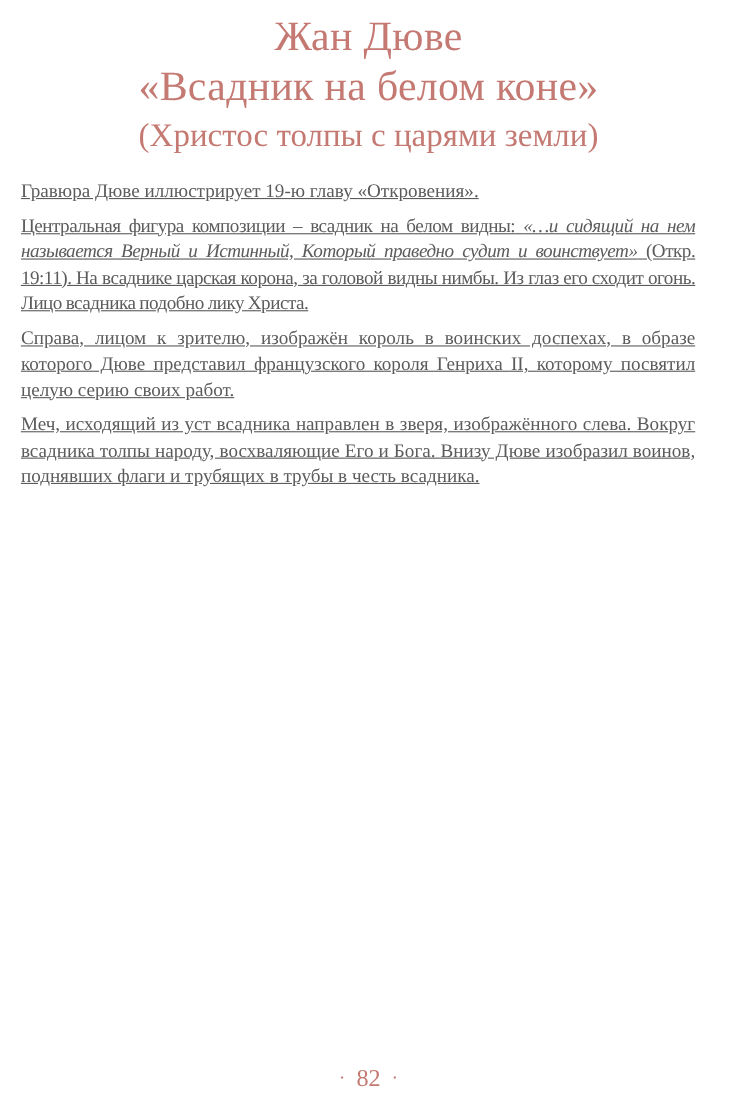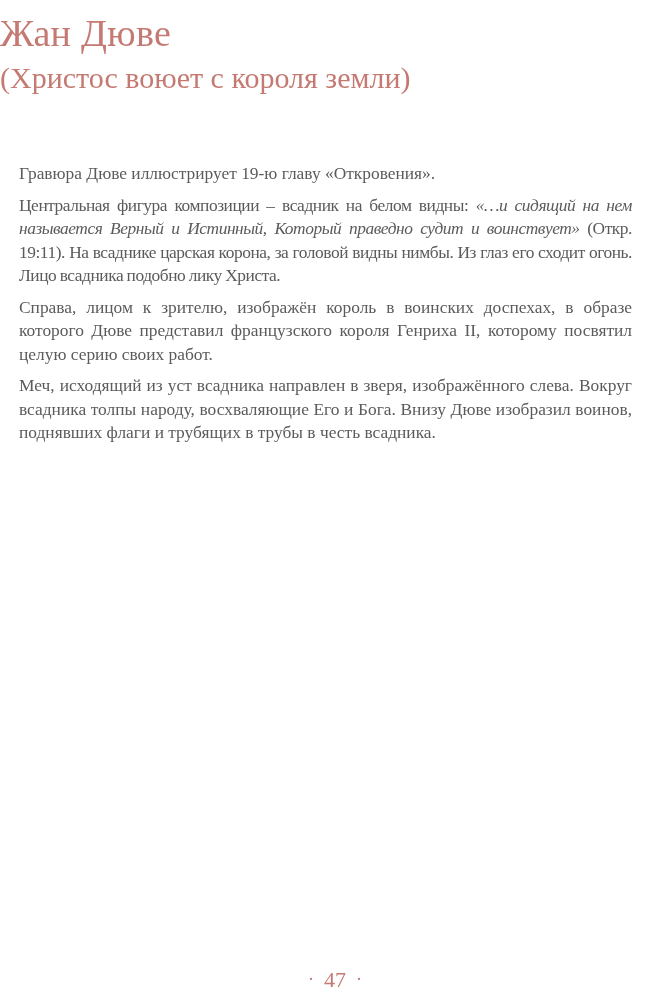--- a/index.html
+++ b/index.html
@@ -12,21 +12,21 @@
       height: 1000px;
       position: relative;
       overflow: hidden;
       font-family: "Liberation Serif", "DejaVu Serif", serif;
     }
     .header {
       position: absolute;
       left: 0;
       right: 0;
       top: 10px;
-      text-align: left;
+      text-align: center;
       color: #c47a72;
     }
     .title-line {
       font-size: 38px;
       line-height: 46px;
       letter-spacing: 0.3px;
       white-space: nowrap;
     }
     .subtitle {
       font-size: 30px;
@@ -40,20 +40,21 @@
       width: 613px;
       top: 162px;
       color: #5b5b5b;
       font-size: 17.4px;
       line-height: 23.5px;
     }
     .body-text p {
       margin: 0 0 8px 0;
       text-align: justify;
       text-align-last: left;
+      text-decoration: underline;
     }
     .body-text p.tight {
       letter-spacing: -0.45px;
       word-spacing: -0.5px;
     }
     .quote {
       font-style: italic;
     }
     .page-number {
       position: absolute;
@@ -69,25 +70,26 @@
       font-size: 18px;
       padding: 0 10px;
       vertical-align: 2px;
     }
   </style>
 </head>
 <body>
 
 <header class="header">
   <div class="title-line">Жан Дюве</div>
-  <div class="subtitle">(Христос воюет с короля земли)</div>
+  <div class="title-line">«Всадник на белом коне»</div>
+  <div class="subtitle">(Христос толпы с царями земли)</div>
 </header>
 
 <main class="body-text">
   <p>Гравюра Дюве иллюстрирует 19-ю главу «Откровения».</p>
   <p class="tight"><span>Центральная фигура композиции – всадник на белом видны: </span><span class="quote">«…и сидящий на нем называется Верный и Истинный, Который праведно судит и воинствует»</span><span> (Откр. 19:11). На всаднике царская корона, за головой видны нимбы. Из глаз его сходит огонь. Лицо всадника подобно лику Христа.</span></p>
   <p>Справа, лицом к зрителю, изображён король в воинских доспехах, в образе которого Дюве представил французского короля Генриха II, которому посвятил целую серию своих работ.</p>
   <p>Меч, исходящий из уст всадника направлен в зверя, изображённого слева. Вокруг всадника толпы народу, восхваляющие Его и Бога. Внизу Дюве изобразил воинов, поднявших флаги и трубящих в трубы в честь всадника.</p>
 </main>
 
 <footer class="page-number">
-  <span class="dot">·</span><span>47</span><span class="dot">·</span>
+  <span class="dot">·</span><span>82</span><span class="dot">·</span>
 </footer>
 
 </body></html>

